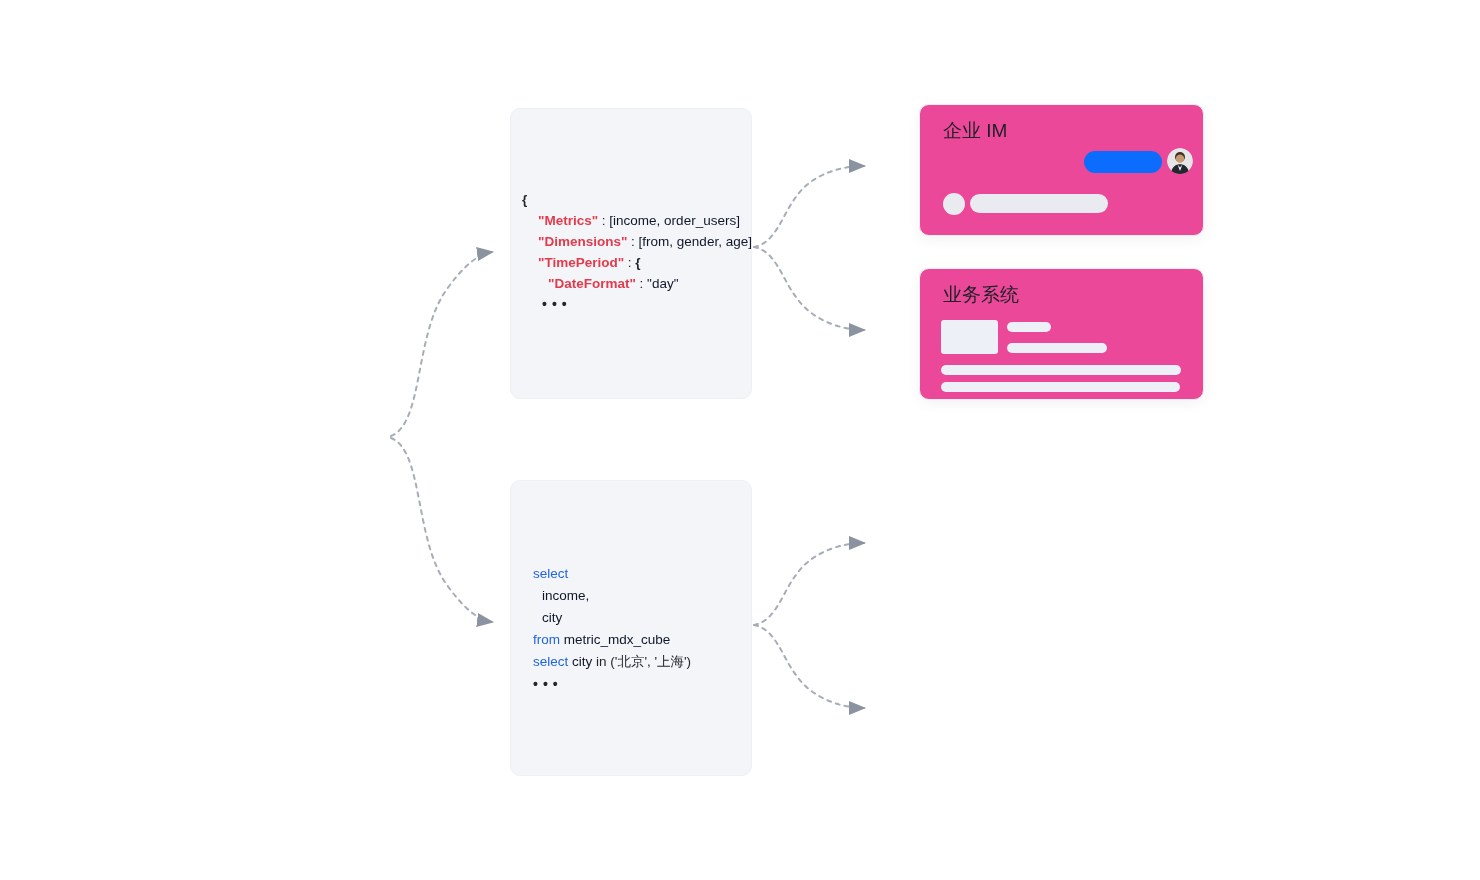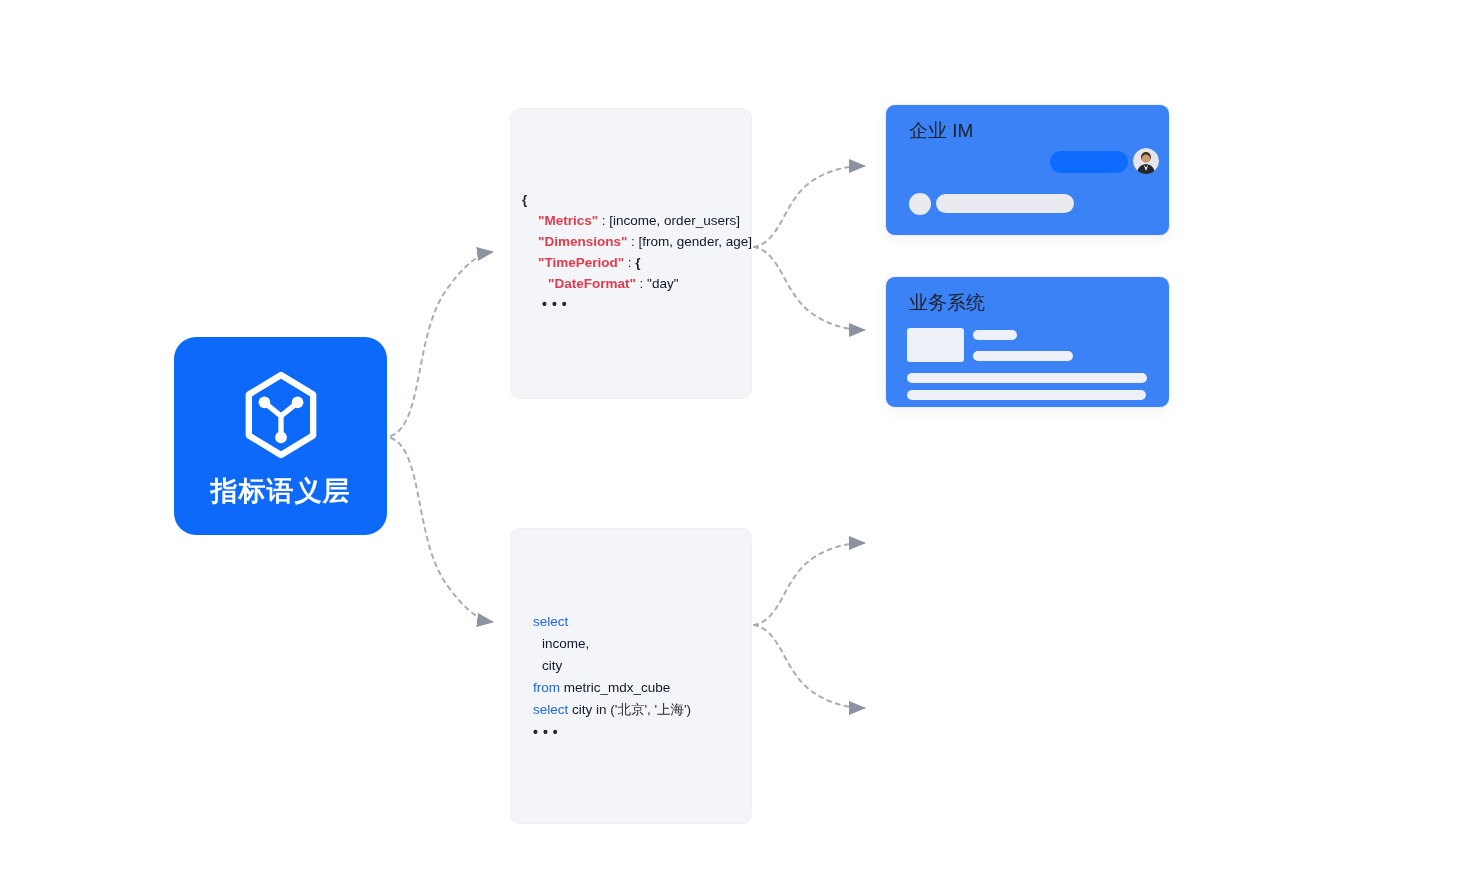--- a/index.html
+++ b/index.html
@@ -25,44 +25,44 @@
     margin-top: 18px; color: #ffffff; font-size: 27px; font-weight: 700; letter-spacing: 1px;
     line-height: 1;
   }
 
   
   .code-block {
     position: absolute; left: 510px; width: 242px;
     background: #f4f5f8; border: 1px solid #eef0f3; border-radius: 10px;
   }
   .json-block { top: 108px; height: 291px; }
-  .sql-block  { top: 480px; height: 296px; margin-top: 48px; }
+  .sql-block  { top: 480px; height: 296px; }
   .code { position: absolute; font-size: 13.5px; }
   .json-code { left: 11px; top: 80px; line-height: 21px; }
   .sql-code  { left: 22px; top: 82px; line-height: 22px; }
   .code-line { white-space: pre; }
   .ind1 { padding-left: 16px; }
   .ind2 { padding-left: 26px; }
   .sind1 { padding-left: 9px; }
   .c-dark  { color: #23262d; }
   .c-brace { color: #23262d; font-weight: 700; }
   .c-red   { color: #e23b4d; font-weight: 700; }
   .c-green { color: #0f172a; }
   .c-blue  { color: #2065e0; }
   .dots { font-weight: 700; letter-spacing: 5px; color: #23262d; font-size: 14px; }
   .json-dots { padding-left: 20px; }
 
   
   .card {
-    position: absolute; left: 885px; width: 285px; height: 132px;
-    background: #3b82f6; border: 1px solid #efeff2; border-radius: 10px;
+    position: absolute; left: 919px; width: 285px; height: 132px;
+    background: #ec4899; border: 1px solid #efeff2; border-radius: 10px;
     box-shadow: 0 4px 14px rgba(20, 28, 45, 0.05);
   }
   .card-im    { top: 104px; }
-  .card-biz   { top: 268px; margin-top: 8px; }
+  .card-biz   { top: 268px; }
   .card-bi    { top: 478px; }
   .card-excel { top: 643px; }
   .card-title {
     position: absolute; left: 23px; top: 13px;
     font-size: 19px; font-weight: 500; color: #1c2026;
   }
 
   
   .chat-pill-blue {
     position: absolute; left: 164px; top: 46px; width: 78px; height: 22px;
@@ -118,30 +118,20 @@
       </marker>
     </defs>
     <path class="dash-path" d="M 391 436 C 424 423, 414 334, 447 289 C 462 268, 477 254, 492 252" marker-end="url(#arrow)"></path>
     <path class="dash-path" d="M 391 438 C 424 451, 414 540, 447 585 C 462 606, 477 620, 492 622" marker-end="url(#arrow)"></path>
     <path class="dash-path" d="M 754 247 C 776 243, 782 215, 796 197 C 810 176, 838 166, 864 166" marker-end="url(#arrow)"></path>
     <path class="dash-path" d="M 754 247 C 776 251, 782 279, 796 297 C 810 318, 838 330, 864 330" marker-end="url(#arrow)"></path>
     <path class="dash-path" d="M 754 625 C 776 621, 782 593, 796 575 C 810 554, 838 543, 864 543" marker-end="url(#arrow)"></path>
     <path class="dash-path" d="M 754 625 C 776 629, 782 657, 796 675 C 810 696, 838 708, 864 708" marker-end="url(#arrow)"></path>
   </svg>
 
-  <div class="root-node">
-    <svg class="root-icon" viewBox="0 0 80 92">
-      <path d="M40 5 L73 25 L73 67 L40 87 L7 67 L7 25 Z" fill="none" stroke="#ffffff" stroke-width="6.5" stroke-linejoin="round"></path>
-      <path d="M40 47 L24 34 M40 47 L56 34 M40 47 L40 68" fill="none" stroke="#ffffff" stroke-width="5.5" stroke-linecap="round"></path>
-      <circle cx="23" cy="33" r="6" fill="#ffffff"></circle>
-      <circle cx="57" cy="33" r="6" fill="#ffffff"></circle>
-      <circle cx="40" cy="69" r="6" fill="#ffffff"></circle>
-    </svg>
-    <div class="root-label">指标语义层</div>
-  </div>
 
   <div class="code-block json-block">
     <div class="code json-code">
       <div class="code-line"><span class="c-brace">{</span></div>
       <div class="code-line ind1"><span class="c-red">"Metrics"</span><span class="c-dark"> : </span><span class="c-green">[income, order_users]</span></div>
       <div class="code-line ind1"><span class="c-red">"Dimensions"</span><span class="c-dark"> : </span><span class="c-green">[from, gender, age]</span></div>
       <div class="code-line ind1"><span class="c-red">"TimePeriod"</span><span class="c-dark"> : </span><span class="c-brace">{</span></div>
       <div class="code-line ind2"><span class="c-red">"DateFormat"</span><span class="c-dark"> : </span><span class="c-green">"day"</span></div>
       <div class="code-line json-dots"><span class="dots">•••</span></div>
     </div>

